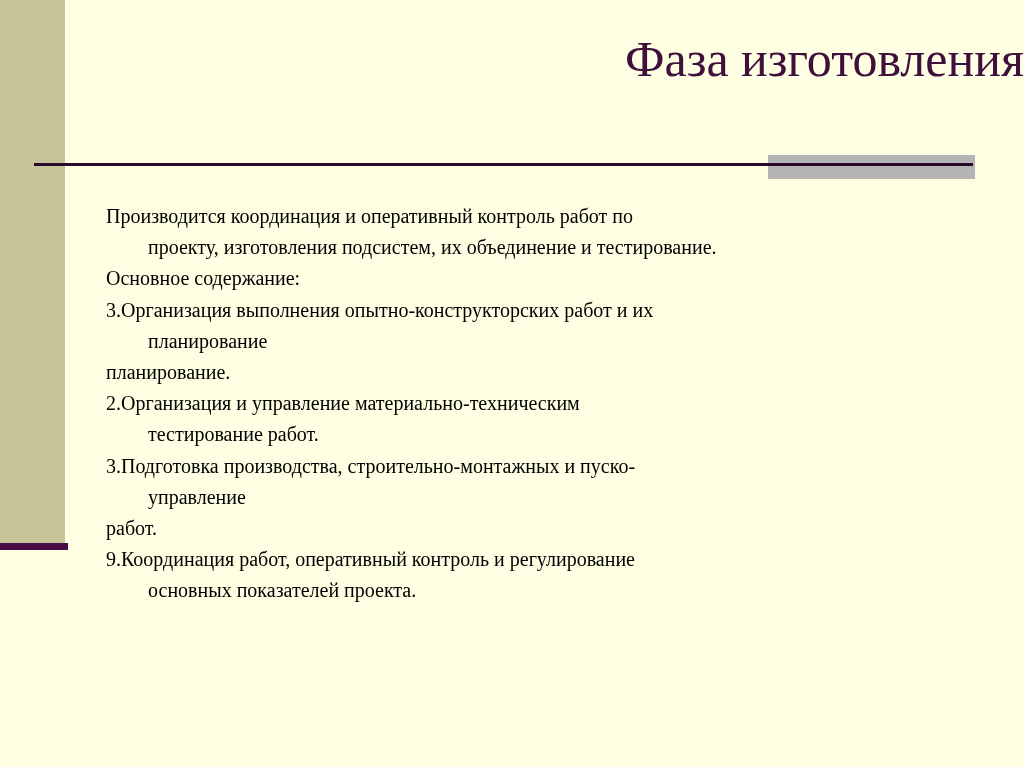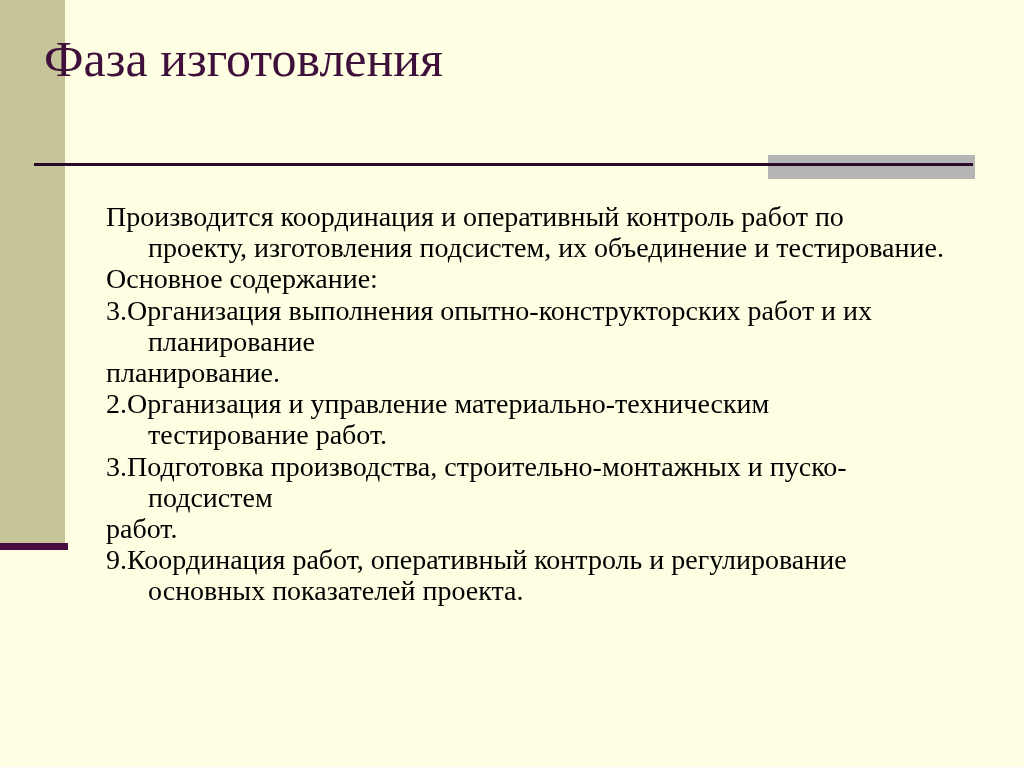--- a/index.html
+++ b/index.html
@@ -30,21 +30,21 @@
     width: 68px;
     height: 7px;
     background: #470D42;
   }
   .slide-title {
     position: absolute;
     left: 44px;
     right: 0;
     top: 30px;
     margin: 0;
-    text-align: left;
+    text-align: right;
     font-size: 50px;
     line-height: 58px;
     font-weight: normal;
     color: #40103C;
   }
   .gray-block {
     position: absolute;
     left: 768px;
     top: 155px;
     width: 207px;
@@ -57,21 +57,21 @@
     top: 163px;
     width: 939px;
     height: 3px;
     background: #2B092B;
   }
   .body-text {
     position: absolute;
     left: 106px;
     top: 201px;
     width: 880px;
-    font-size: 28px;
+    font-size: 20px;
     line-height: 31.2px;
     color: #000000;
   }
   .body-line {
     white-space: pre;
   }
   .body-line.indent {
     padding-left: 42px;
   }
 </style>
@@ -90,18 +90,18 @@
   <div class="body-text">
     <div class="body-line">Производится координация и оперативный контроль работ по</div>
     <div class="body-line indent">проекту, изготовления подсистем, их объединение и тестирование.</div>
     <div class="body-line">Основное содержание:</div>
     <div class="body-line">3.Организация выполнения опытно-конструкторских работ и их</div>
     <div class="body-line indent">планирование</div>
     <div class="body-line">планирование.</div>
     <div class="body-line">2.Организация и управление материально-техническим</div>
     <div class="body-line indent">тестирование работ.</div>
     <div class="body-line">3.Подготовка производства, строительно-монтажных и пуско-</div>
-    <div class="body-line indent">подсистем</div>
+    <div class="body-line indent">управление</div>
     <div class="body-line">работ.</div>
     <div class="body-line">9.Координация работ, оперативный контроль и регулирование</div>
     <div class="body-line indent">основных показателей проекта.</div>
   </div>
 </div>
 
 </body></html>

